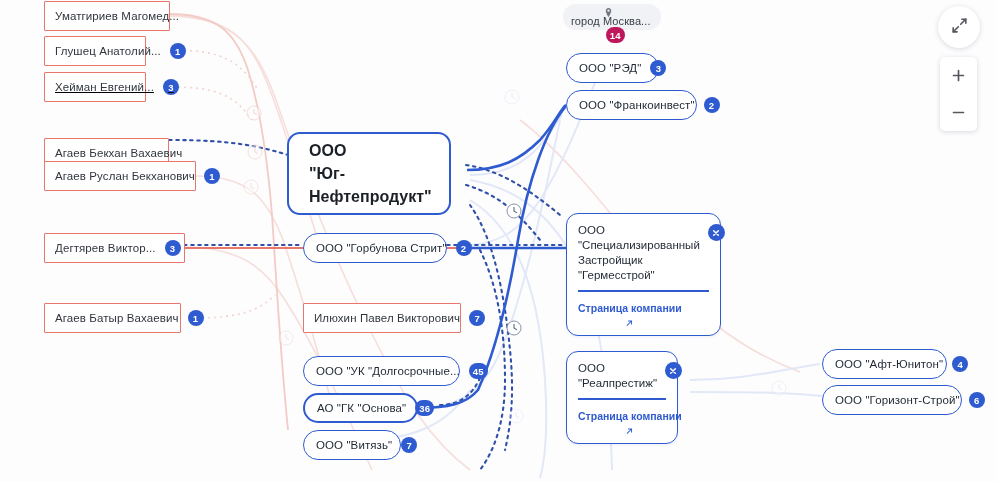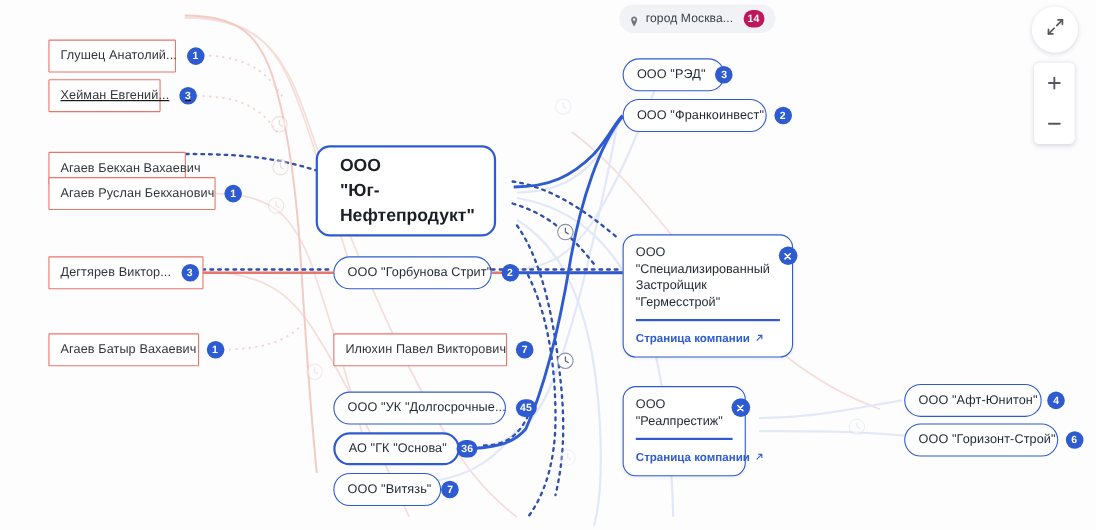--- a/index.html
+++ b/index.html
@@ -63,20 +63,21 @@
   }
   .node.company .label { color: #1f2733; }
 
   
   .node.geo {
     border: none;
     border-radius: 20px;
     height: 26px;
     padding: 0 10px 0 8px;
     background: #f1f2f5;
+    flex-direction: column;
   }
   .node.geo .label { color: #3a4049; font-size: 11px; }
   .pin-icon {
     width: 11px;
     height: 11px;
     margin-right: 5px;
     flex: 0 0 auto;
     color: #70767f;
   }
 
@@ -107,20 +108,21 @@
     margin: 7px 0 6px 0;
   }
   .card-link {
     font-size: 10.5px;
     font-weight: bold;
     color: #2f5bd0;
     display: inline-flex;
     align-items: center;
     gap: 4px;
     cursor: pointer;
+    flex-direction: column;
   }
   .ext-arrow {
     width: 9px; height: 9px;
     color: #2f5bd0;
   }
 
   
   .badge {
     flex: 0 0 auto;
     margin-left: 9px;
@@ -302,22 +304,25 @@
   <div class="node geo" style="left:563px; top:4px;">
     <span class="pin-icon">
       <svg viewBox="0 0 24 24" fill="currentColor" width="11" height="11">
         <path d="M12 2C8.7 2 6 4.7 6 8c0 4.5 6 14 6 14s6-9.5 6-14c0-3.3-2.7-6-6-6zm0 8.5A2.5 2.5 0 1 1 12 5.5a2.5 2.5 0 0 1 0 5z"></path>
       </svg>
     </span>
     <span class="label">город Москва...</span>
     <span class="badge geo-badge">14</span>
   </div>
 
-
-  <div class="node person" style="left:44px; top:36px; width:116px;">
+  <div class="node person" style="left:44px; top:1px; width:126px;">
+    <span class="label">Уматгириев Магомед...</span>
+  </div>
+
+  <div class="node person" style="left:44px; top:36px; width:102px;">
     <span class="label">Глушец Анатолий...</span>
     <span class="badge">1</span>
   </div>
 
   <div class="node person" style="left:44px; top:72px; width:102px;text-decoration:underline;">
     <span class="label">Хейман Евгений...</span>
     <span class="badge">3</span>
   </div>
 
   <div class="node person" style="left:44px; top:138px; width:125px;">

